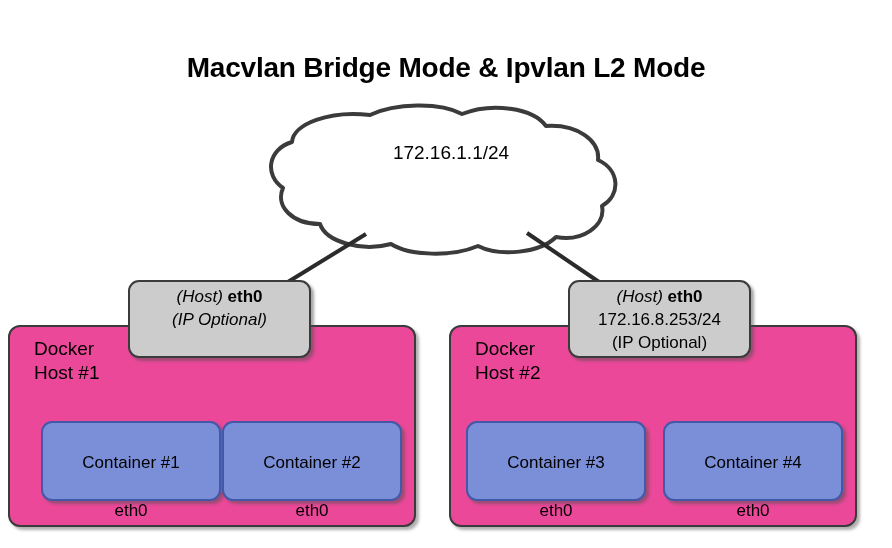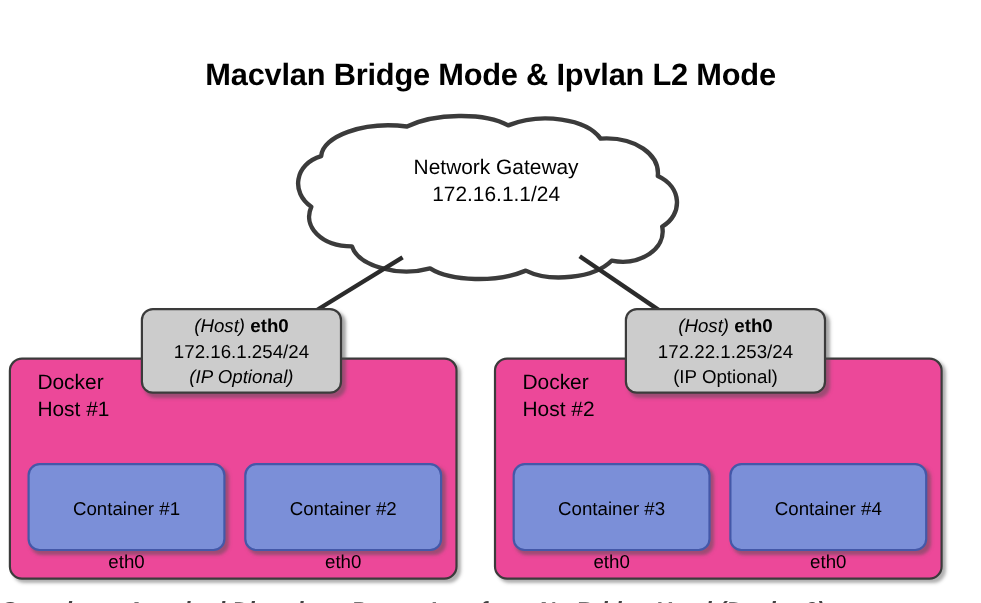--- a/index.html
+++ b/index.html
@@ -108,21 +108,21 @@
     border-radius: 11px;
     box-shadow: 3px 3px 3px rgba(80,80,80,0.5);
     box-sizing: border-box;
     text-align: center;
     font-size: 17px;
     line-height: 24px;
     padding-top: 4px;
     color: #000;
     white-space: pre-line;
   }
-  #container-box-1 { left: 25px;  top: 377px; width: 180px; height: 80px; }
+  #container-box-1 { left: 41px;  top: 377px; width: 180px; height: 80px; }
   #container-box-2 { left: 222px; top: 377px; width: 180px; height: 80px; }
   #container-box-3 { left: 466px; top: 377px; width: 180px; height: 80px; }
   #container-box-4 { left: 663px; top: 377px; width: 180px; height: 80px; }
 
   
   .caption {
     position: absolute;
     left: 0;
     top: 500px;
     width: 892px;
@@ -161,21 +161,20 @@
     <line x1="527" y1="189" x2="602" y2="240" stroke="#2b2b2b" stroke-width="4"></line>
 
     <line x1="177" y1="313" x2="112" y2="378" stroke="#2b2b2b" stroke-width="4"></line>
     <line x1="258" y1="313" x2="308" y2="378" stroke="#2b2b2b" stroke-width="4"></line>
 
     <line x1="617" y1="313" x2="553" y2="378" stroke="#2b2b2b" stroke-width="4"></line>
     <line x1="699" y1="313" x2="749" y2="378" stroke="#2b2b2b" stroke-width="4"></line>
   </svg>
 
   <div class="cloud-label">
-    <div>Network Gateway</div>
     <div>172.16.1.1/24</div>
   </div>
 
   <div class="host-panel" id="host-panel-1">
     <div class="host-panel-label">Docker
 Host #1</div>
   </div>
 
   <div class="host-panel" id="host-panel-2">
     <div class="host-panel-label">Docker
@@ -198,25 +197,24 @@
     <div>eth0</div>
     <div>172.16.3.12/24</div>
   </div>
   <div class="container-box" id="container-box-4">
     <div>Container #4</div>
     <div>eth0</div>
   </div>
 
   <div class="eth-box" id="eth-box-1">
     <div class="eth-line-1"><span>(Host) </span><b>eth0</b></div>
-    <div>172.16.1.254/24</div>
     <div class="eth-line-3-italic">(IP Optional)</div>
   </div>
 
   <div class="eth-box" id="eth-box-2">
     <div class="eth-line-1"><span>(Host) </span><b>eth0</b></div>
-    <div>172.22.1.253/24</div>
+    <div>172.16.8.253/24</div>
     <div class="eth-line-3-plain">(IP Optional)</div>
   </div>
 
   <div class="caption">Containers Attached Directly to Parent Interface. No Bridge Used (Docker0)</div>
 
 </div>
 
 </body></html>

